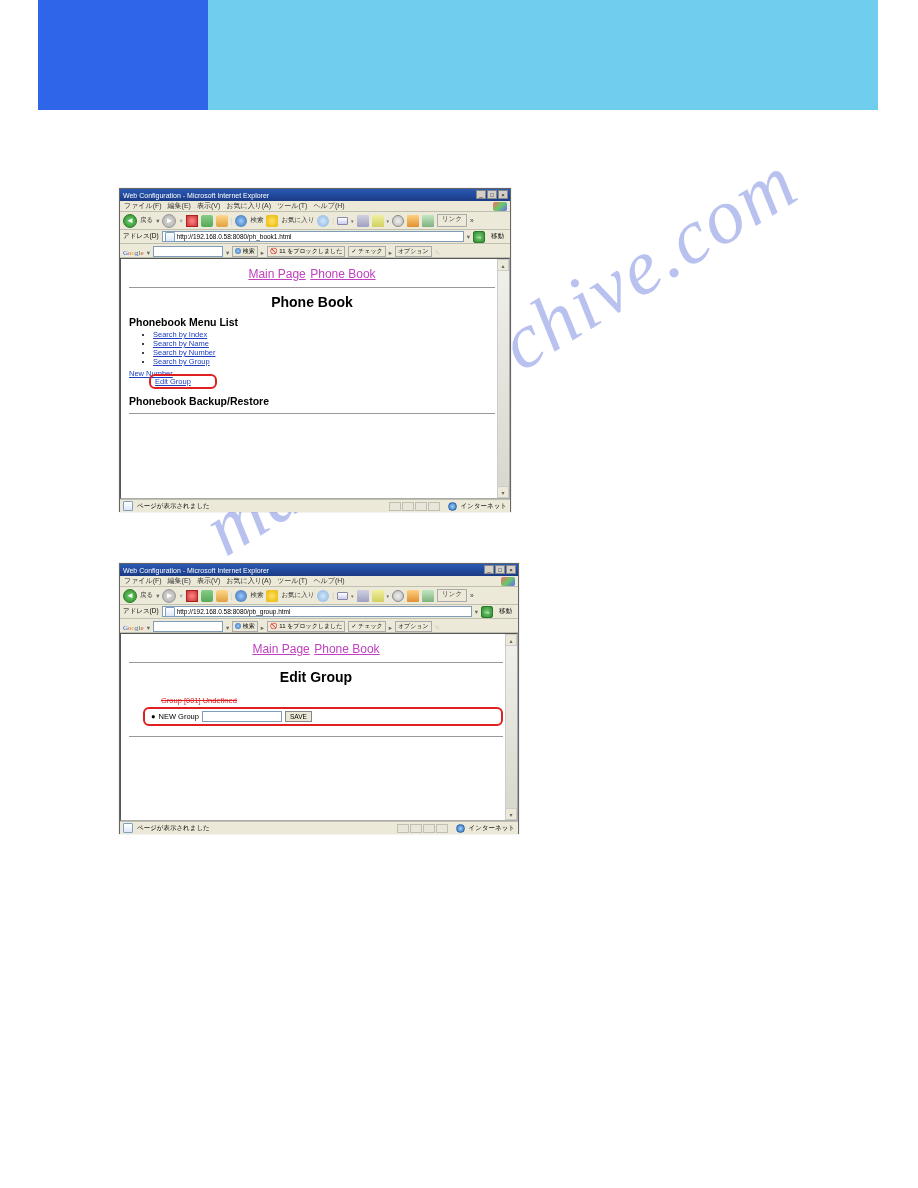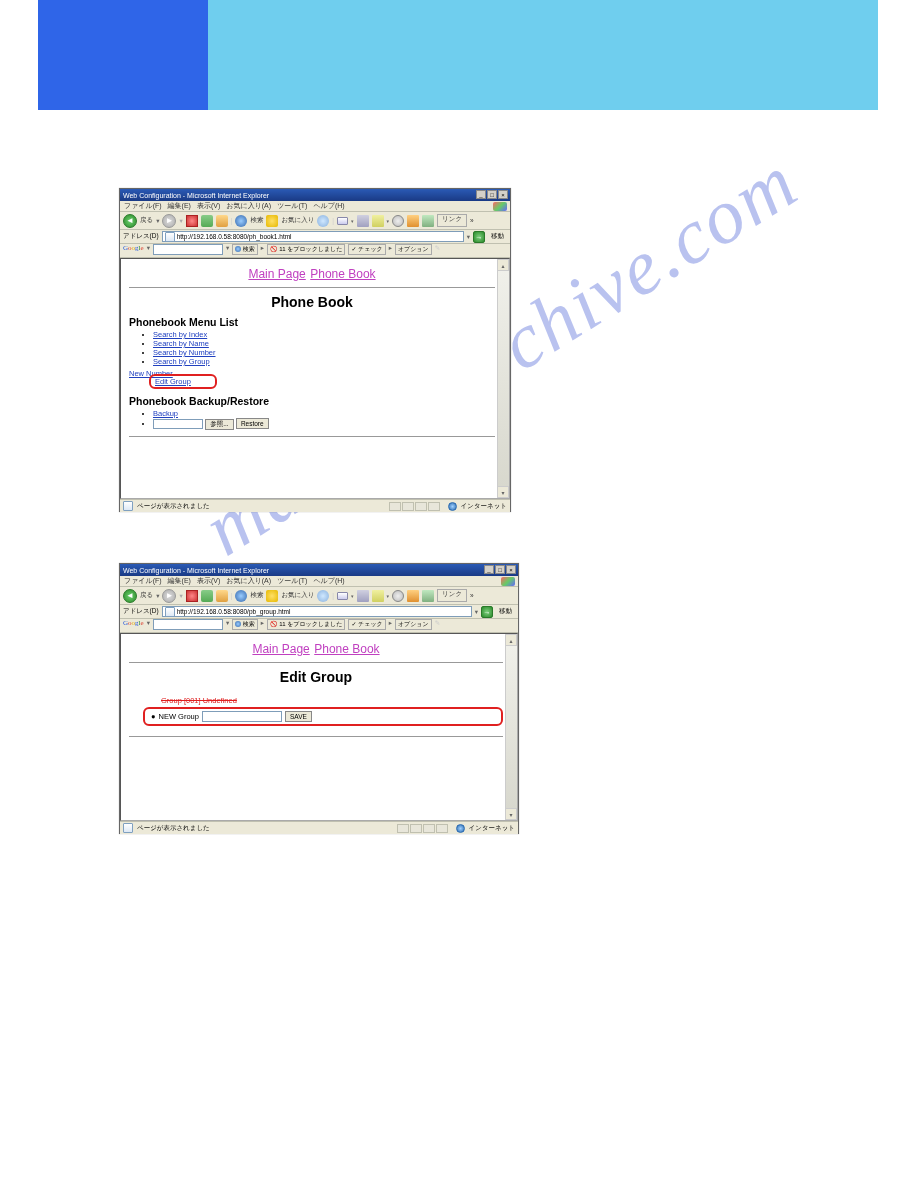--- a/index.html
+++ b/index.html
@@ -159,21 +159,21 @@
     border: 1px solid #2a7a2a;
     color:#fff;
     display:inline-flex;align-items:center;justify-content:center;
     font-size:7px;
   }
   .mv-btn { font-size: 6.5px; padding: 0 3px; }
   .ie-googlebar {
     background: #ece9d8;
     height: 14px;
     display: flex;
-    align-items: flex-start;
+    align-items: flex-end;
     padding: 0 3px;
     gap: 3px;
     border-bottom: 1px solid #c0c0b0;
     font-size: 6.5px;
   }
   .glogo { font-family: Georgia, serif; font-size: 7px; }
   .glogo .b { color: #2a5adb; }
   .glogo .r { color: #d43; }
   .glogo .y { color: #e6a700; }
   .glogo .g { color: #2a8a2a; }
@@ -361,28 +361,20 @@
       <div style="">
         <a class="blink">New Number</a>
       </div>
       <div style="margin-top:-4px">
         <span class="redbox">
           <a class="blink">Edit Group</a>
           &nbsp;&nbsp;&nbsp;&nbsp;&nbsp;&nbsp;&nbsp;&nbsp;
         </span>
       </div>
       <div class="sect-title" style="margin-top:6px">Phonebook Backup/Restore</div>
-      <ul class="menu-list">
-        <li><a>Backup</a></li>
-        <li style="list-style:disc">
-          <span class="mini-input"></span>
-          <span class="minibtn">参照...</span>
-          <span class="minibtn">Restore</span>
-        </li>
-      </ul>
       <div class="hr" style="margin-top:6px"></div>
     </div>
     <div class="scrollbar">
       <div class="scroll-arrow">▴</div>
       <div class="scroll-thumb"></div>
       <div class="scroll-arrow">▾</div>
     </div>
   </div>
   <div class="ie-status">
     <span class="page-icn"></span>

